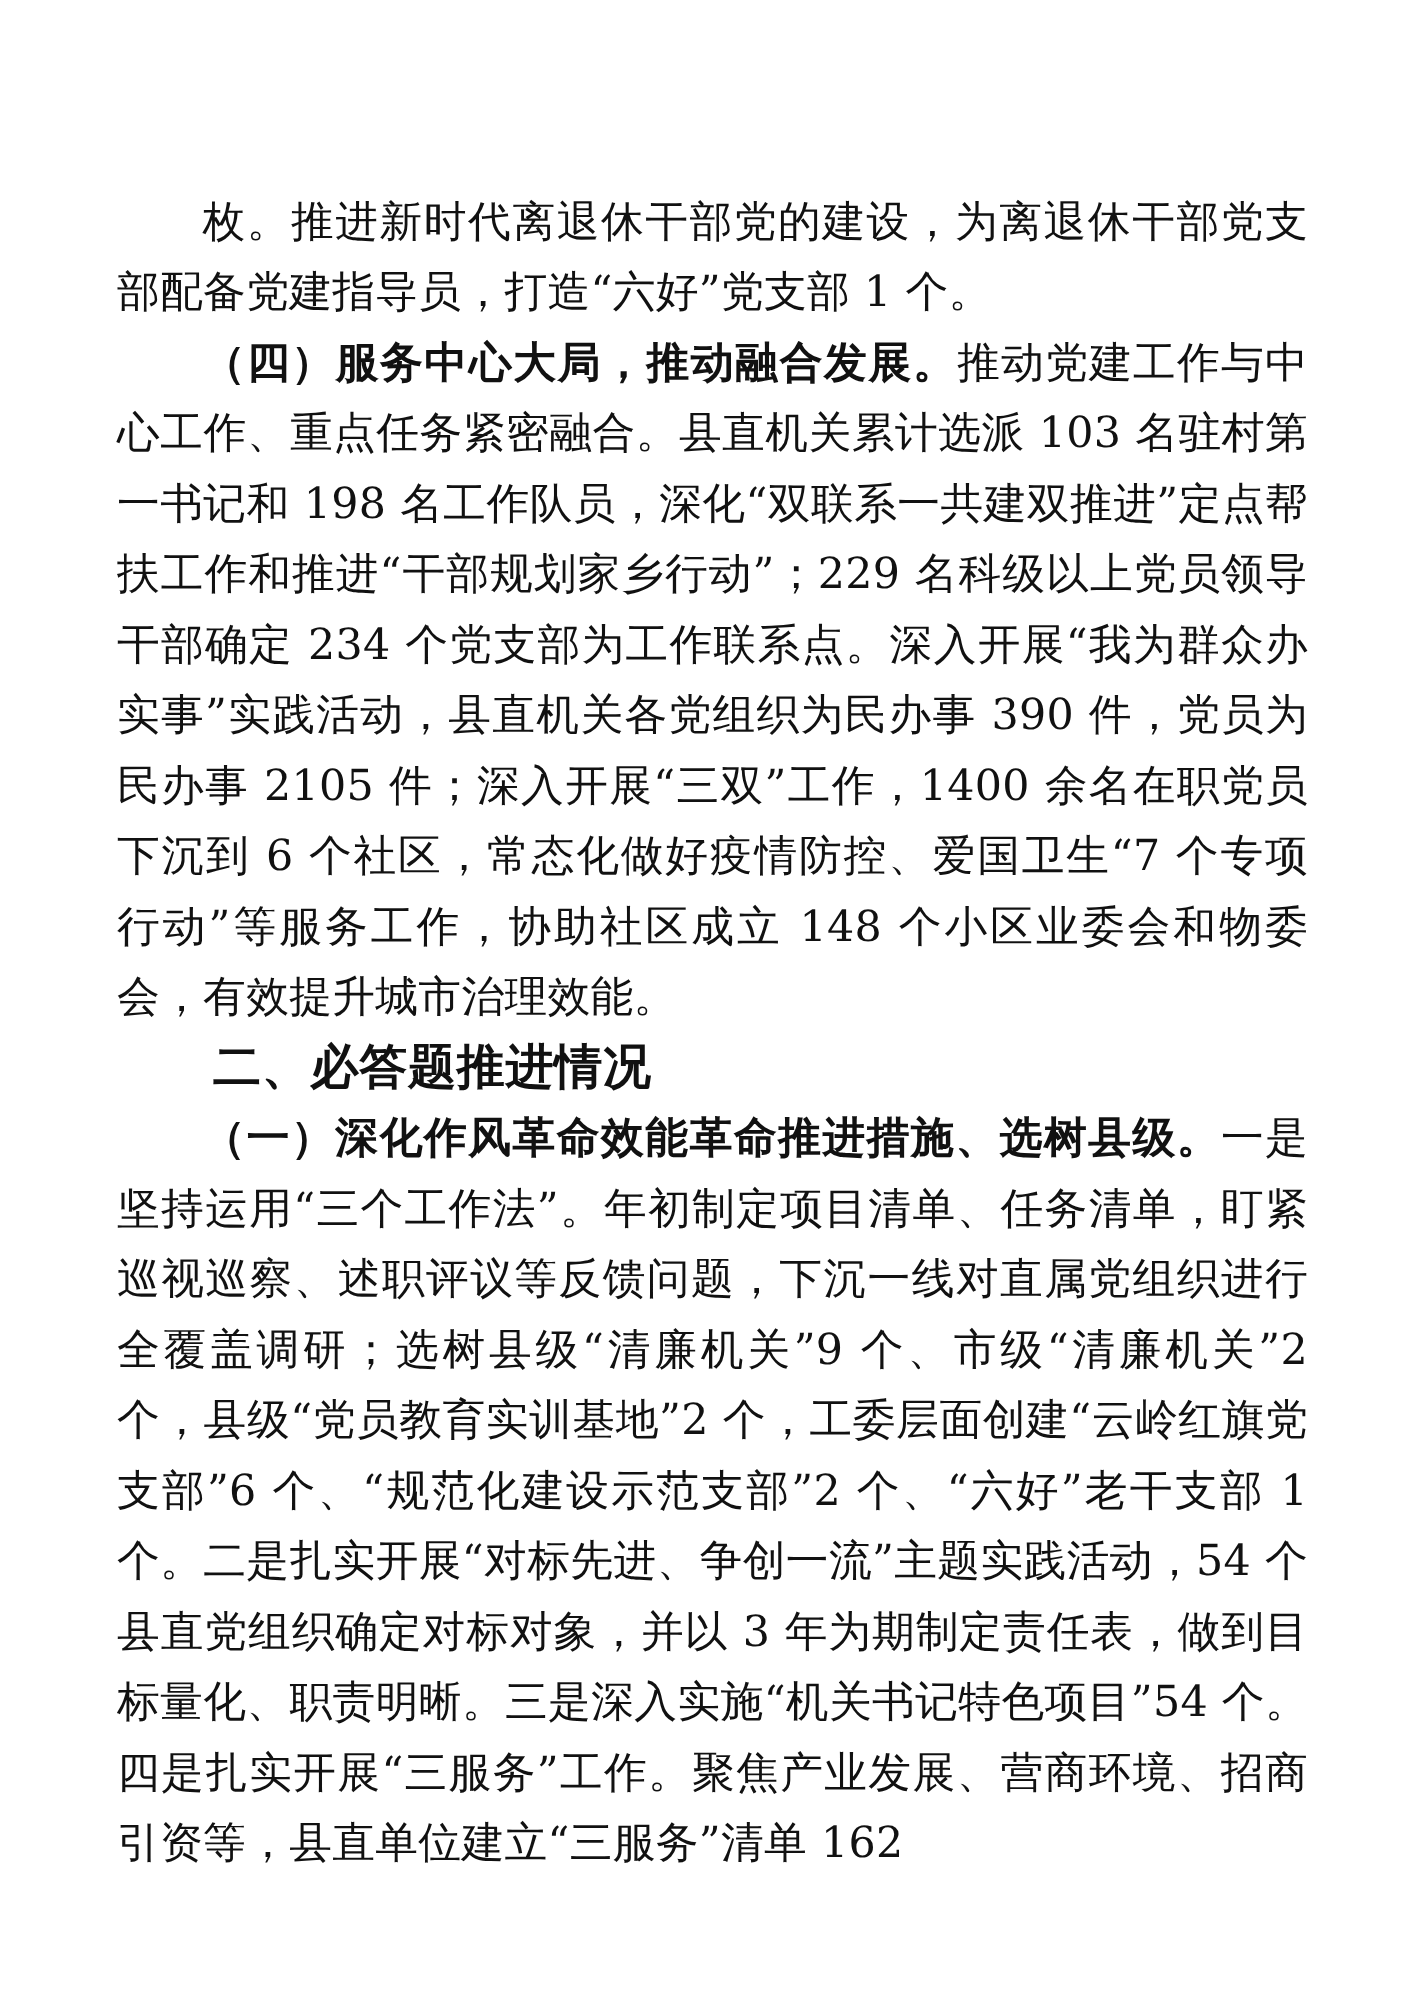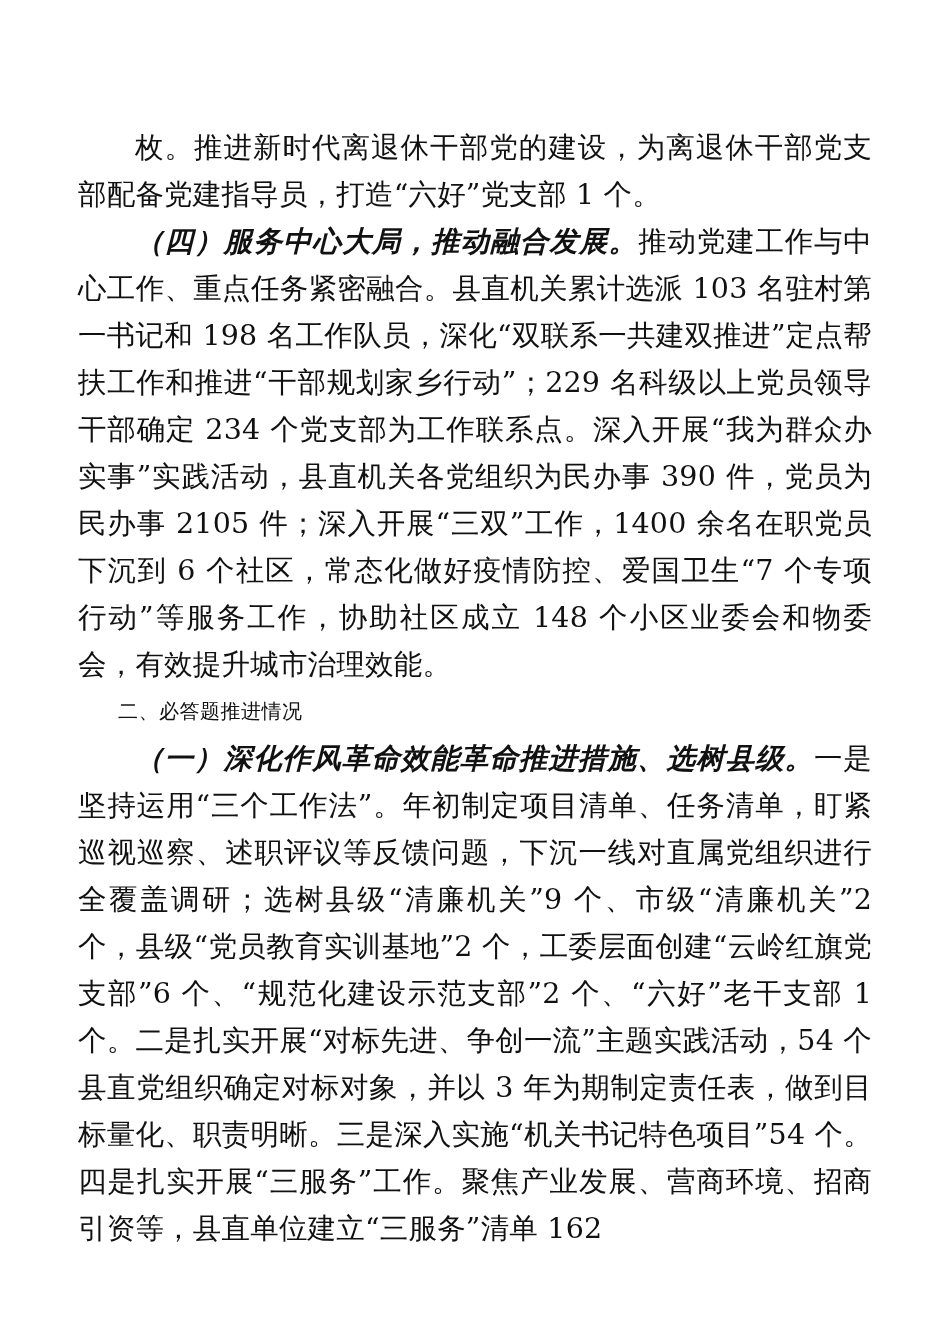--- a/index.html
+++ b/index.html
@@ -30,31 +30,30 @@
     text-justify: inter-ideograph;
     letter-spacing: 0.2px;
   }
   .para {
     margin: 0;
     text-indent: 2em;
   }
   .heading {
     margin: 0;
     text-indent: 2em;
-    font-weight: normal;
+    font-weight: bold;
     font-family: "DejaVu Sans", "Liberation Sans", sans-serif;
-    font-size: 20px;
+    font-size: 32px;
     line-height: 47px;
     letter-spacing: 0.5px;
   }
   .run-bold {
     font-weight: bold;
     font-family: "DejaVu Sans", "Liberation Sans", sans-serif;
     letter-spacing: 0.5px;
-    font-style: italic;
   }
   .para .run-normal {
     font-weight: normal;
   }
 </style>
 </head>
 <body>
 
 <div class="page">
   <div class="doc-body">

